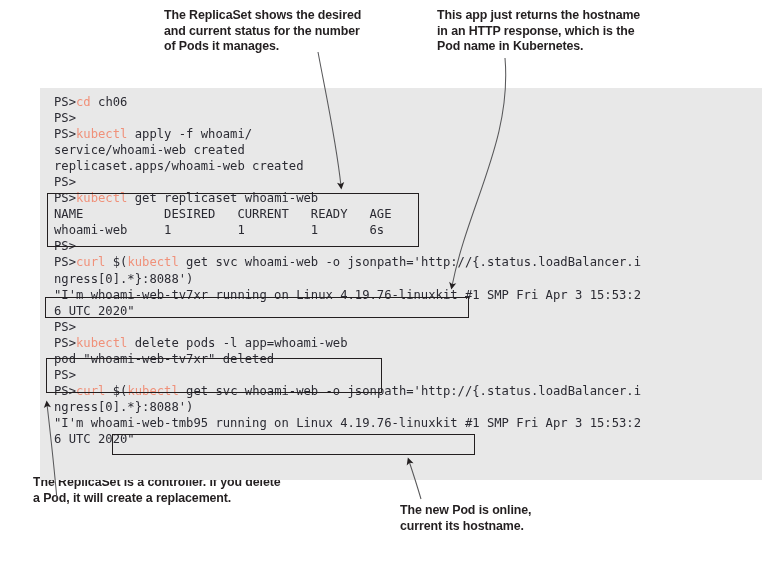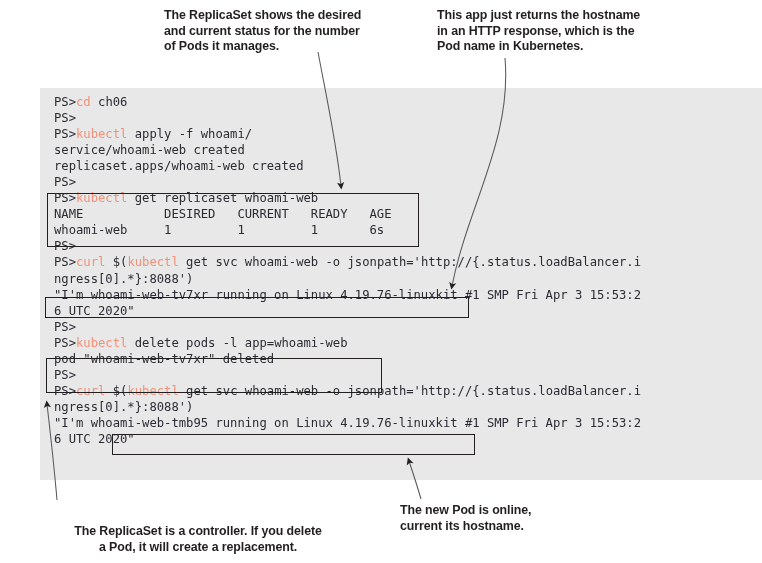--- a/index.html
+++ b/index.html
@@ -18,21 +18,21 @@
     font-family:"Liberation Sans", sans-serif;
     font-weight:bold;
     font-size:12.4px;
     line-height:15.6px;
     color:#231f20;
     letter-spacing:-0.1px;
     white-space:pre-line;
   }
   #callout-replicaset-status{left:164px;top:8px;width:256px;}
   #callout-hostname-response{left:437px;top:8px;width:260px;}
-  #callout-controller-replacement{left:33px;top:524px;width:330px;text-align:center;}
+  #callout-controller-replacement{left:33px;top:475px;width:330px;}
   #callout-new-pod-online{left:400px;top:503px;width:220px;}
 
   
   .terminal{
     position:absolute;
     left:40px;top:88px;
     width:752px;height:392px;
     background:#e8e8e8;
   }
   .term-lines{

